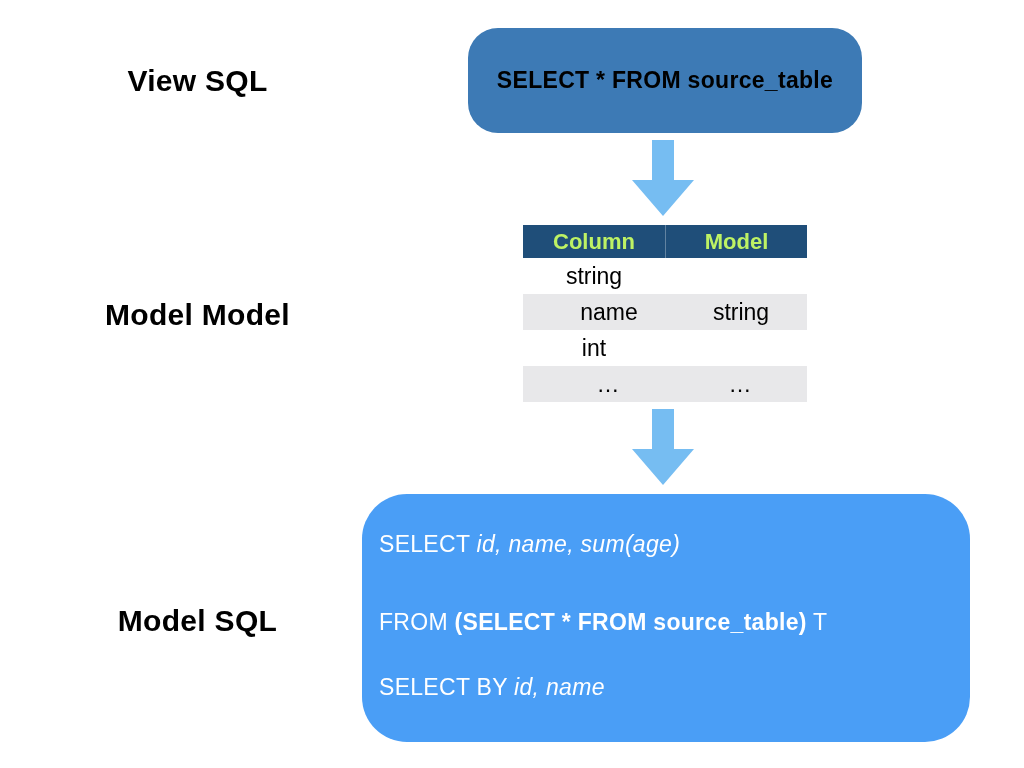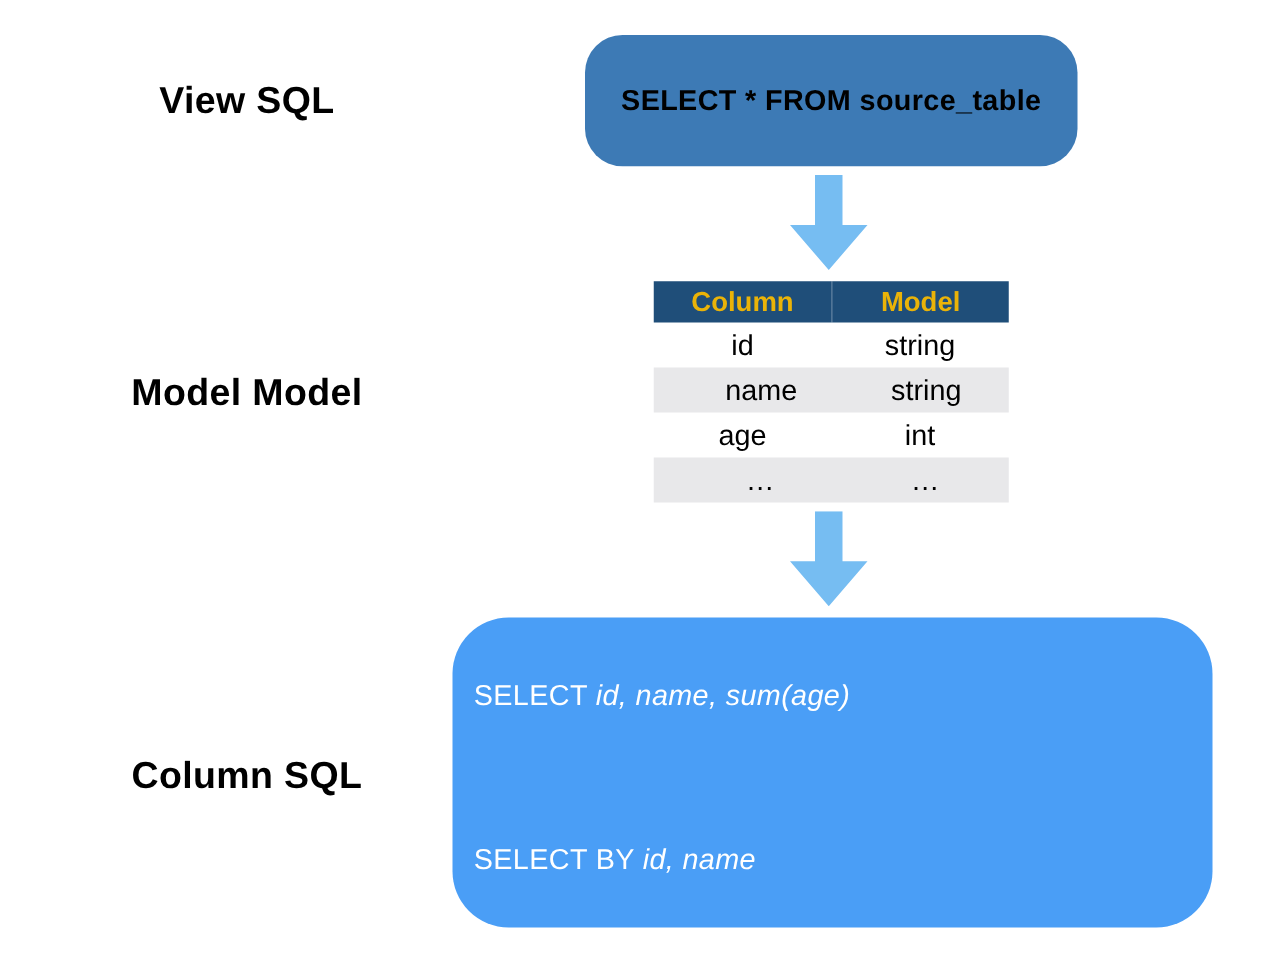--- a/index.html
+++ b/index.html
@@ -67,21 +67,21 @@
     font-size: 23px;
     color: #000000;
   }
   .vm-header {
     display: flex;
     background: #1f4e79;
     height: 33px;
   }
   .vm-header .th {
     width: 50%;
-    color: #eab308;
+    color: #bef264;
     font-weight: bold;
     font-size: 22px;
     line-height: 33px;
     text-align: center;
   }
   .vm-header .th + .th { border-left: 1px solid rgba(255,255,255,0.3); }
   .vm-row {
     display: flex;
     height: 36px;
   }
@@ -105,70 +105,69 @@
     color: #ffffff;
     font-size: 23px;
   }
   .sql-line {
     position: absolute;
     left: 17px;
     white-space: nowrap;
     line-height: 28px;
     letter-spacing: 0.3px;
   }
-  .sql-line-1 { top: 48px; }
+  .sql-line-1 { top: 36px; }
   .sql-line-2 { top: 114px; }
   .sql-line-3 { top: 179px; }
   .sql-italic { font-style: italic; }
   .sql-bold   { font-weight: bold; }
 </style>
 </head>
 <body>
 
 <div class="canvas">
 
   <div class="section-label label-view-sql">View SQL</div>
 
   <div class="section-label label-view-model">Model Model</div>
 
-  <div class="section-label label-widget-sql">Column SQL</div>
+  <div class="section-label label-widget-sql">Model SQL</div>
 
   <div class="view-sql-box">
     <span>SELECT * FROM source_table</span>
   </div>
 
   <svg class="arrow-down arrow-1" viewBox="0 0 64 76" aria-hidden="true">
     <polygon points="21,0 43,0 43,40 63,40 32,76 1,40 21,40"></polygon>
   </svg>
 
   <div class="vm-table">
     <div class="vm-header">
       <div class="th">Column</div>
       <div class="th">Model</div>
     </div>
     <div class="vm-row">
-      <div class="td">id</div>
       <div class="td">string</div>
     </div>
     <div class="vm-row stripe">
       <div class="td">name</div>
       <div class="td">string</div>
     </div>
     <div class="vm-row">
-      <div class="td">age</div>
       <div class="td">int</div>
     </div>
     <div class="vm-row stripe">
       <div class="td ellipsis">…</div>
       <div class="td ellipsis">…</div>
     </div>
   </div>
 
   <svg class="arrow-down arrow-2" viewBox="0 0 64 76" aria-hidden="true">
     <polygon points="21,0 43,0 43,40 63,40 32,76 1,40 21,40"></polygon>
   </svg>
 
   <div class="widget-sql-box">
     <div class="sql-line sql-line-1"><span>SELECT </span><span class="sql-italic">id, name, sum(age)</span></div>
+    <div class="sql-line sql-line-2"><span>FROM </span><span class="sql-bold">(SELECT * FROM source_table)</span><span> T</span></div>
     <div class="sql-line sql-line-3"><span>SELECT BY </span><span class="sql-italic">id, name</span></div>
   </div>
 
 </div>
 
 </body></html>

